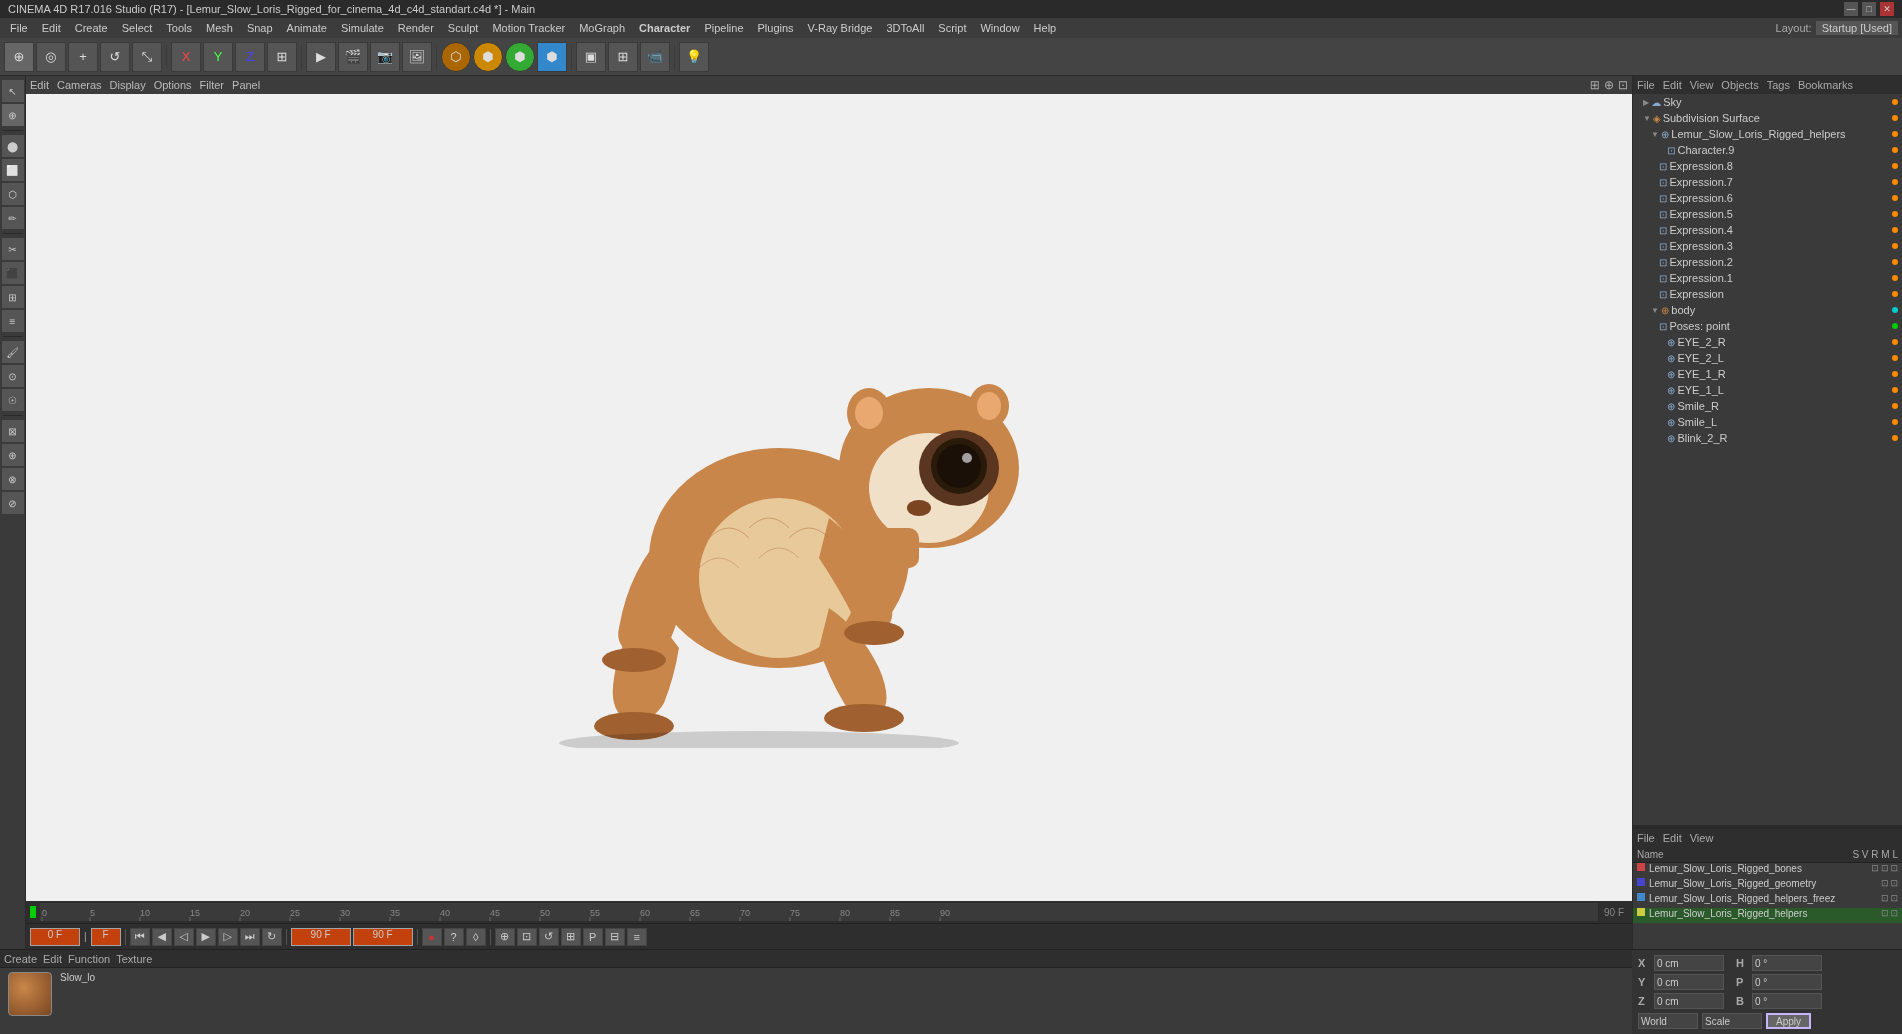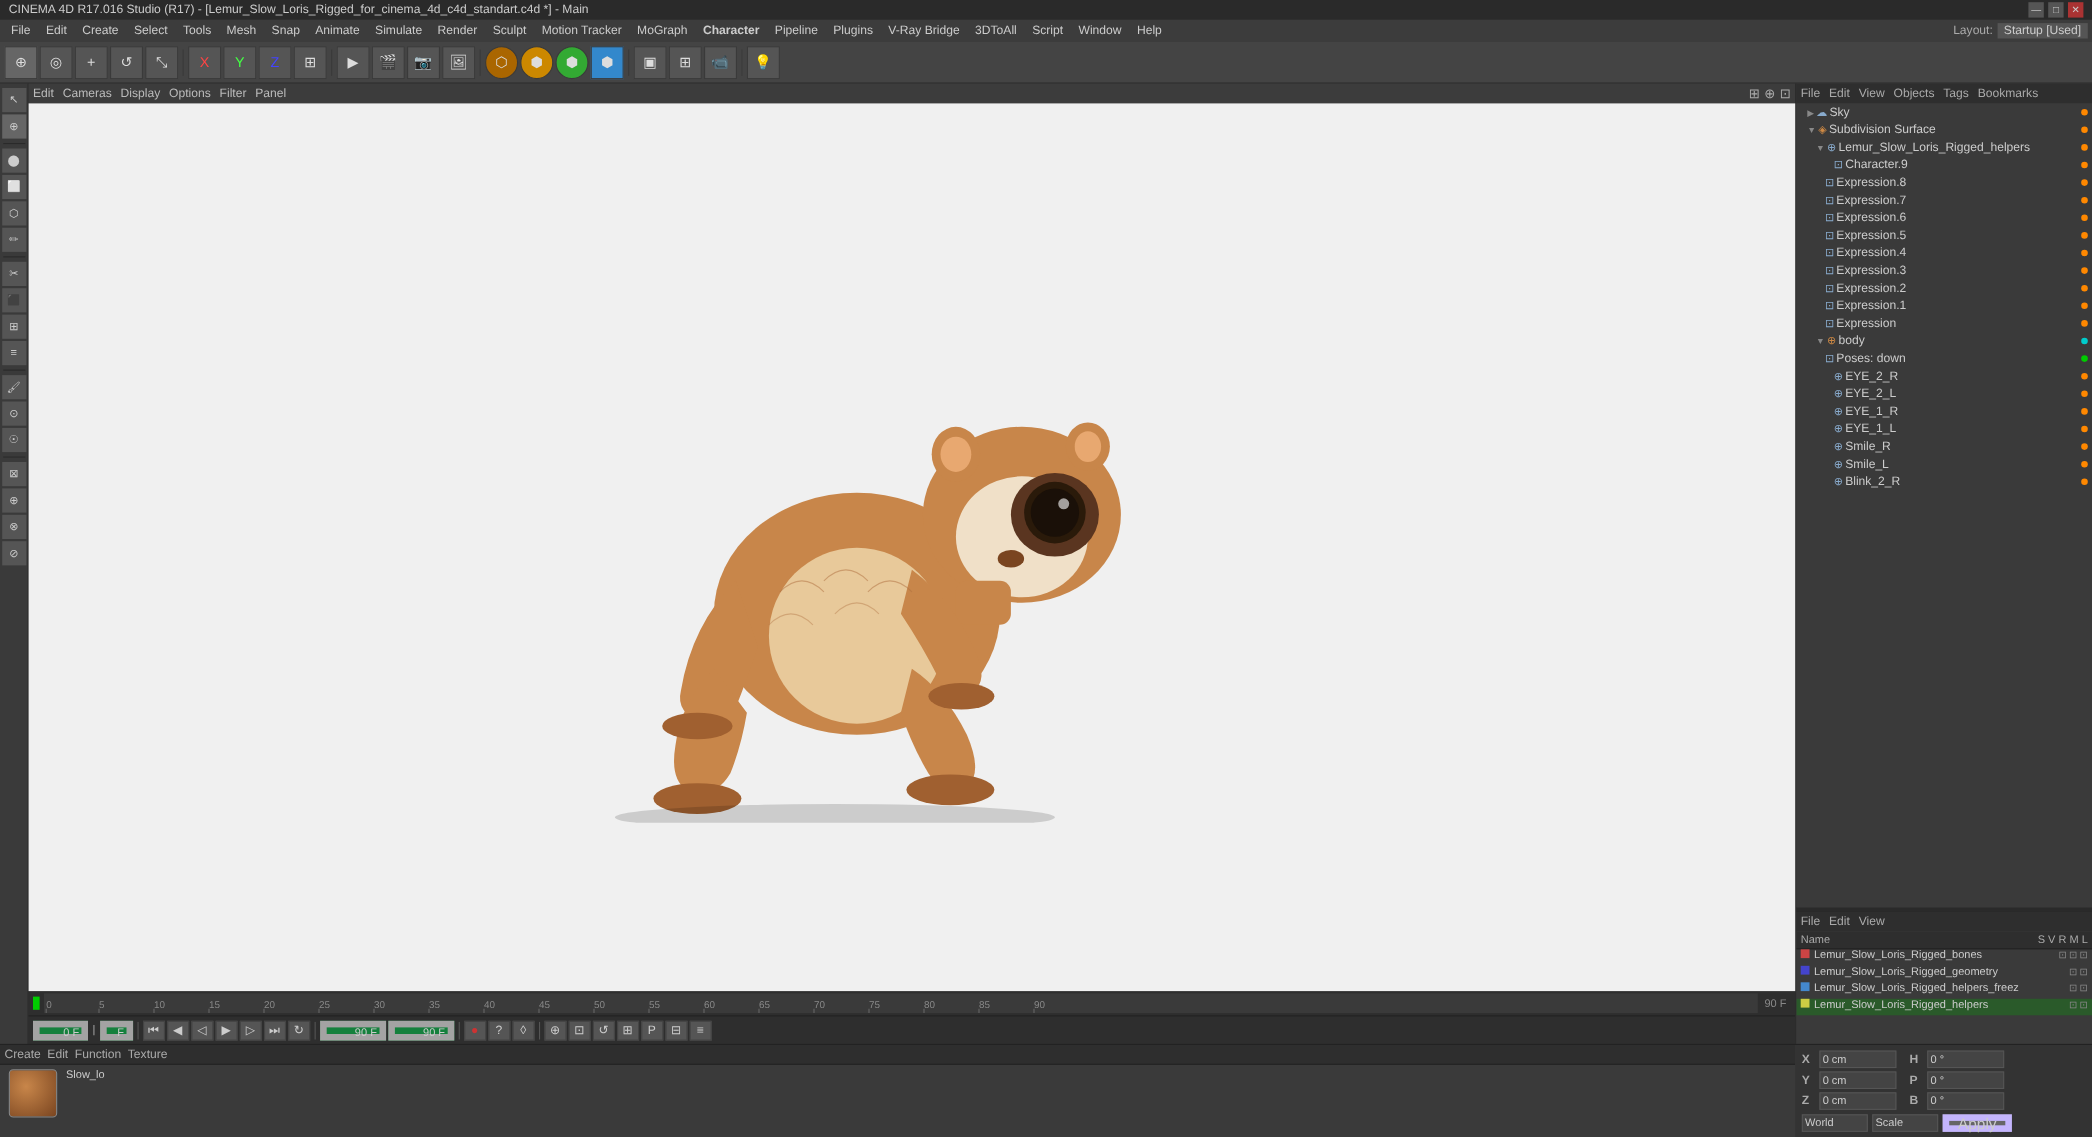--- a/index.html
+++ b/index.html
@@ -242,25 +242,25 @@
       padding: 0 4px;
       cursor: pointer;
     }
     .obj-row.selected { background: #2a5a2a; }
     .obj-color-dot { width: 8px; height: 8px; margin-right: 4px; }
     .obj-name { flex: 1; font-size: 10px; color: #ccc; white-space: nowrap; overflow: hidden; }
     .obj-icons { width: 60px; display: flex; justify-content: flex-end; gap: 2px; }
     .obj-icon-btn { font-size: 9px; color: #888; }
     .anim-time-field {
       width: 50px; height: 18px;
-      background: #15803d;
-      border: 6px solid #a3a3a3;
+      background: #c2410c;
+      border: 1px solid #a3a3a3;
       font-size: 10px;
       color: #ccc;
-      text-align: right;
+      text-align: center;
       padding: 0 2px;
     }
     .anim-btn {
       width: 20px; height: 18px;
       background: #555;
       display: flex; align-items: center; justify-content: center;
       cursor: pointer;
       font-size: 11px;
       color: #ccc;
       border: 1px solid #444;
@@ -311,22 +311,22 @@
       width: 60px; height: 16px;
       background: #444;
       border: 1px solid #555;
       font-size: 10px; color: #ccc;
       display: flex; align-items: center;
       padding: 0 2px;
     }
     .apply-btn {
       height: 16px;
       background: #666;
-      border: 6px solid #c4b5fd;
-      font-size: 14px; color: #ccc;
+      border: 2px solid #c4b5fd;
+      font-size: 10px; color: #ccc;
       padding: 0 8px;
       cursor: pointer;
       display: flex; align-items: center;
     }
 
     
     ::-webkit-scrollbar { width: 6px; height: 6px; }
     ::-webkit-scrollbar-track { background: #2a2a2a; }
     ::-webkit-scrollbar-thumb { background: #555; }
 
@@ -783,21 +783,21 @@
             <span style="display:inline-block;width:16px;"></span>
             <span class="tree-arrow">▼</span>
             <span class="tree-icon" style="color:#cc8844;">⊕</span>
             <span class="tree-label">body</span>
             <span class="tree-dot dot-cyan" style="margin-left:auto;"></span>
           </div>
 
           <div class="tree-item">
             <span style="display:inline-block;width:24px;"></span>
             <span class="tree-icon" style="color:#88aacc;">⊡</span>
-            <span class="tree-label">Poses: down</span>
+            <span class="tree-label">Poses: point</span>
             <span class="tree-dot dot-green" style="margin-left:auto;"></span>
           </div>
 
           <div class="tree-item">
             <span style="display:inline-block;width:32px;"></span>
             <span class="tree-icon" style="color:#88aacc;">⊕</span>
             <span class="tree-label">EYE_2_R</span>
             <span class="tree-dot dot-orange" style="margin-left:auto;"></span>
           </div>
           <div class="tree-item">

